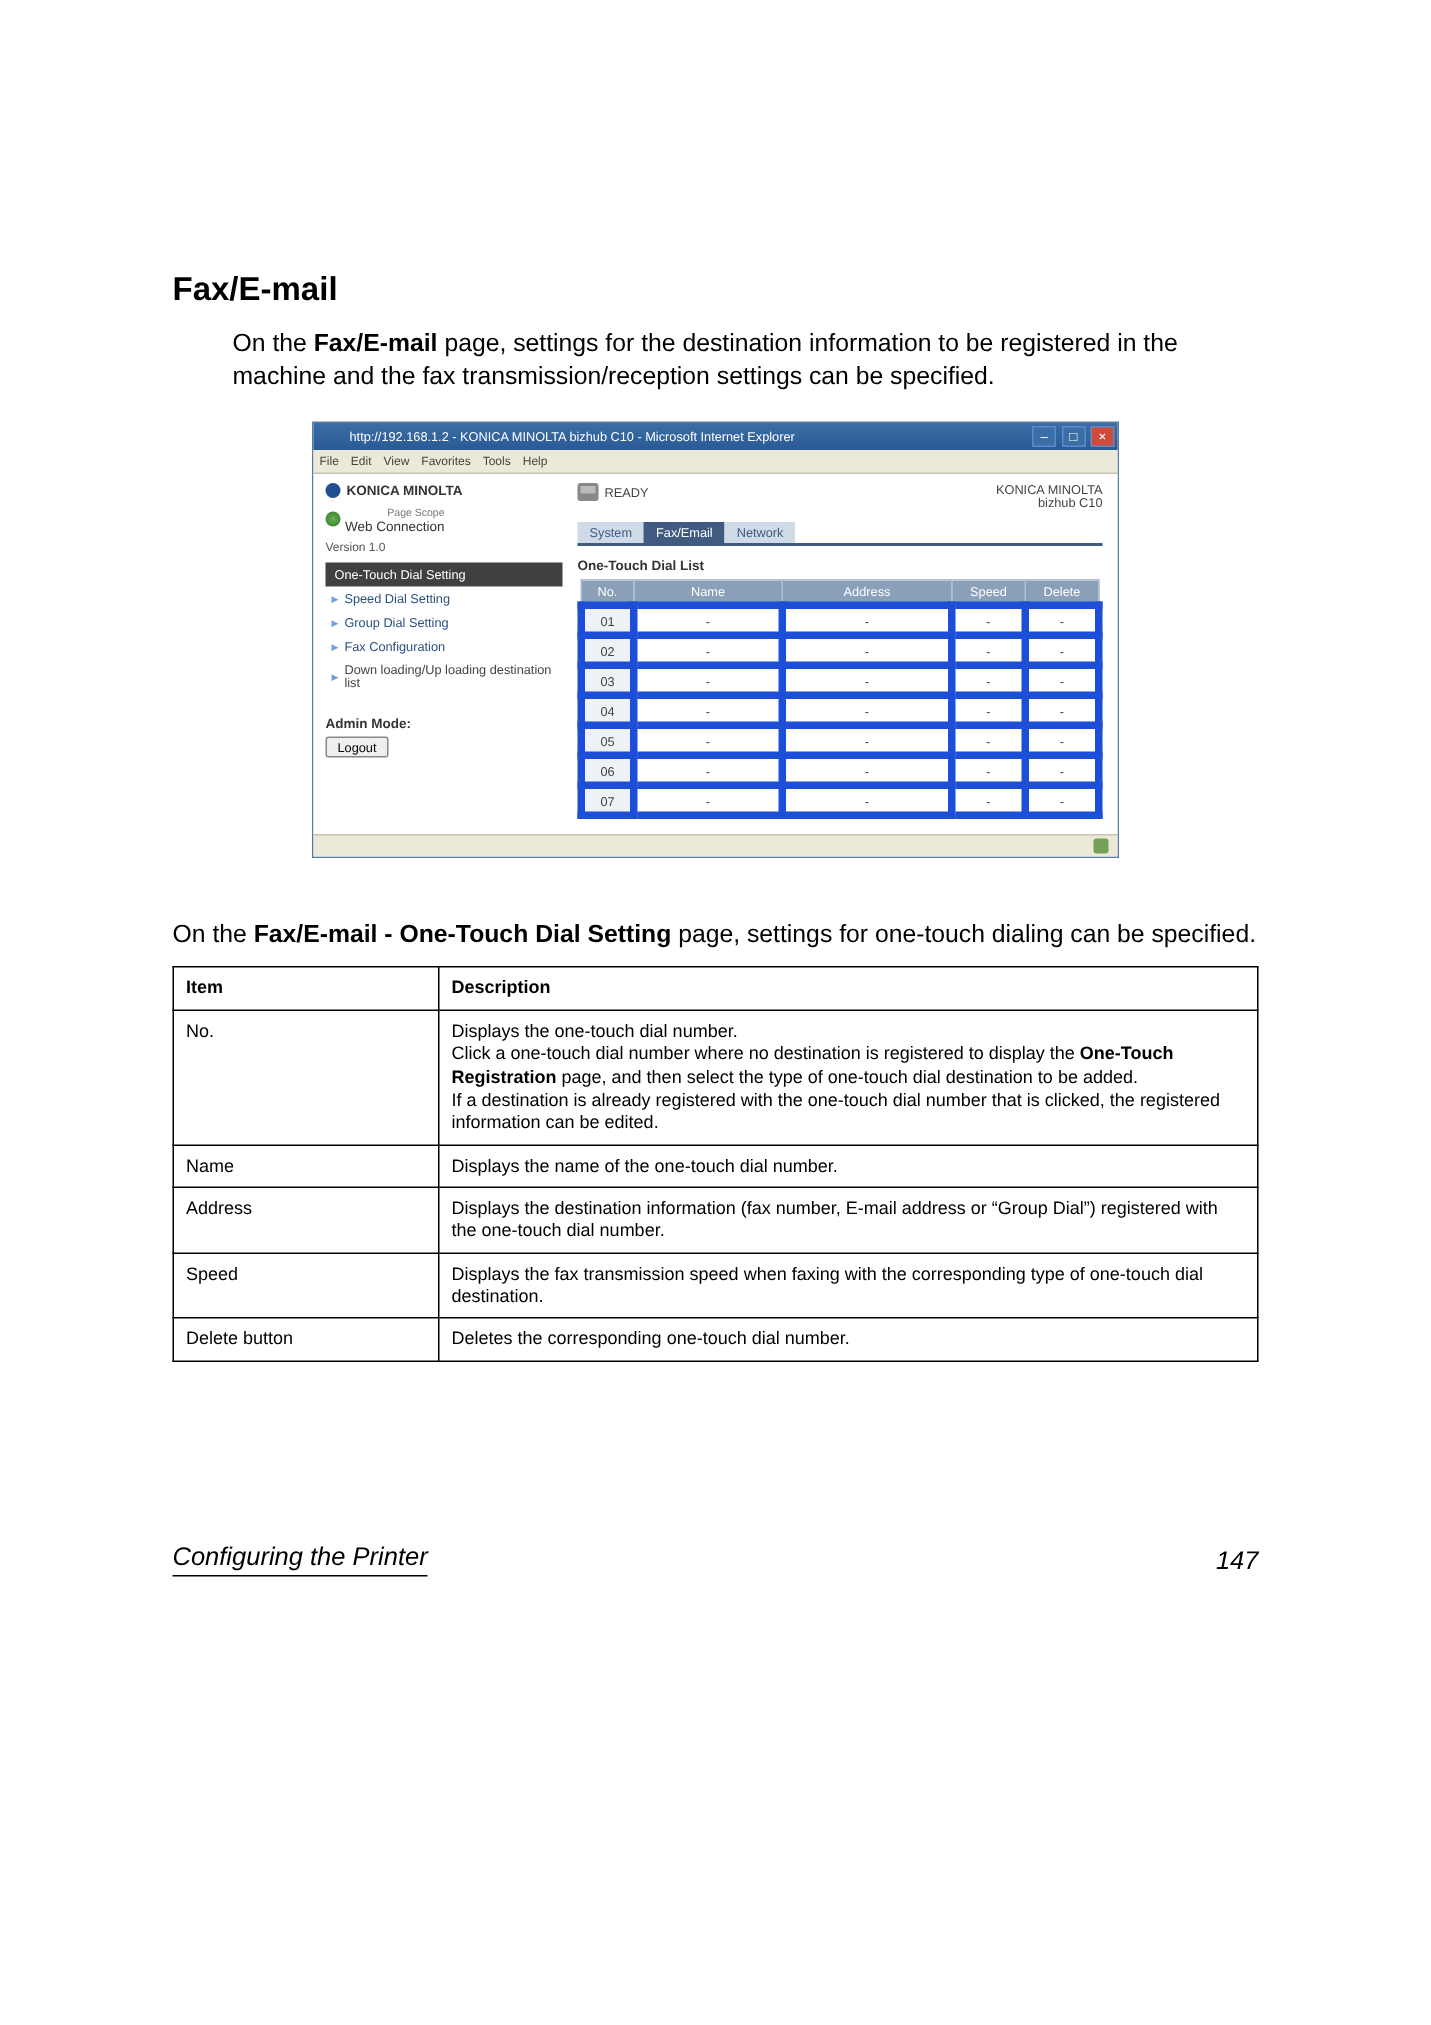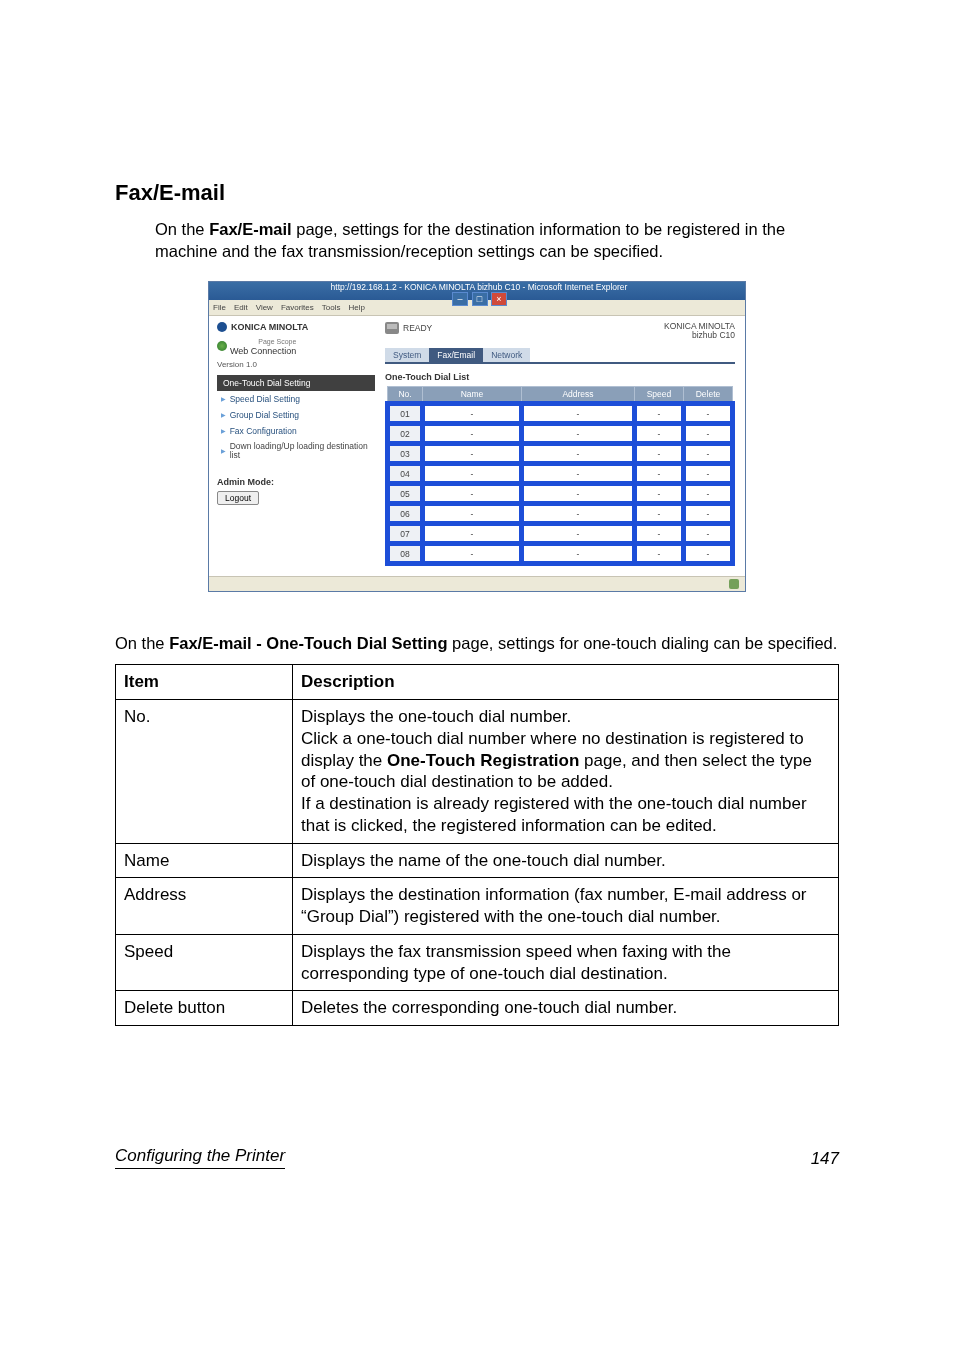--- a/index.html
+++ b/index.html
@@ -34,24 +34,23 @@
     border: 1px solid #5a7aa6;
     background: #fff;
     font-family: Tahoma, Arial, sans-serif;
   }
   .ie-titlebar {
     height: 18px;
     background: linear-gradient(#3a6ea5, #2a5a95);
     display: flex;
     align-items: center;
     justify-content: space-between;
-    padding: 0 2px 0 6px;
+    padding: 0 2px 0 24px;
     color: #fff;
     font-size: 8.5px;
-    flex-direction: column;
   }
   .ie-titlebar .btns span {
     display: inline-block;
     width: 14px; height: 12px;
     margin-left: 1px;
     text-align: center;
     line-height: 12px;
     font-size: 9px;
     color: #fff;
     border: 1px solid #5a8ad0;
@@ -134,21 +133,21 @@
   .ie-bottom .netico { width:10px;height:10px;background:#75a05a;border-radius:2px;display:inline-block;}
   
   .sub-title {
     font-size: 19px;
     font-weight: bold;
     margin: 0 0 18px 0;
   }
   table.desc {
     border-collapse: collapse;
     width: 100%;
-    font-size: 17px;
+    font-size: 12px;
     margin-left: 0;
   }
   table.desc th, table.desc td {
     border: 1.5px solid #000;
     padding: 6px 8px;
     vertical-align: top;
     text-align: left;
     line-height: 1.28;
   }
   table.desc th {
@@ -306,27 +305,20 @@
                   <td>-</td>
                   <td>-</td>
                 </tr>
                 <tr>
                   <td class="no">07</td>
                   <td>-</td>
                   <td>-</td>
                   <td>-</td>
                   <td>-</td>
                 </tr>
-                <tr>
-                  <td class="no">08</td>
-                  <td>-</td>
-                  <td>-</td>
-                  <td>-</td>
-                  <td>-</td>
-                </tr>
               </tbody>
           </table>
         </div>
       </div>
       <div class="ie-bottom">
         <span class="netico"></span>
       </div>
     </div>
   </div>
 

